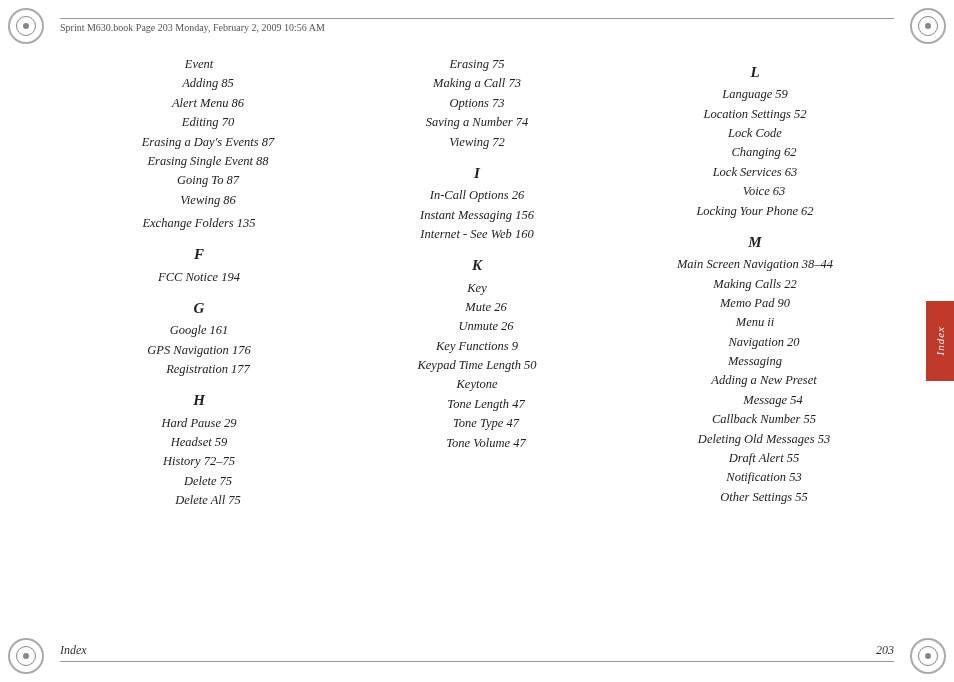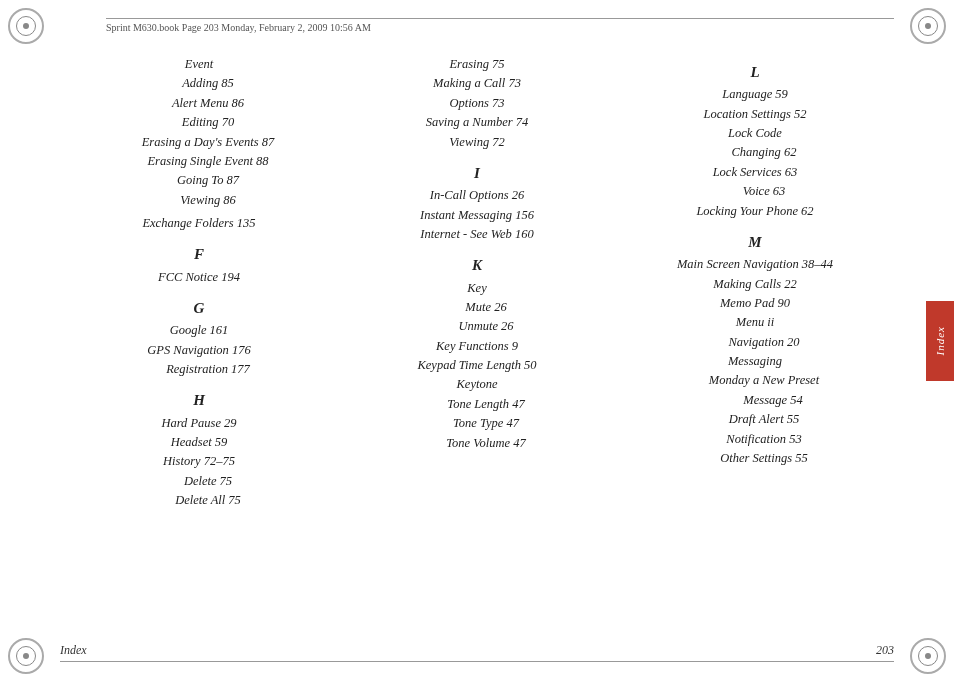--- a/index.html
+++ b/index.html
@@ -27,21 +27,20 @@
       position: absolute;
       top: 18px;
       left: 60px;
       right: 60px;
       font-size: 10px;
       color: #555;
       border-top: 1px solid #999;
       padding-top: 3px;
       display: flex;
       justify-content: space-between;
-      margin-left: 46px;
     }
 
     
     .corner {
       position: absolute;
       width: 36px;
       height: 36px;
       border-radius: 50%;
       border: 2px solid #aaa;
       display: flex;
@@ -249,22 +248,24 @@
         <div class="entry-l2">Voice 63</div>
         <div class="entry-l1">Locking Your Phone 62</div>
         <div style="height: 4px;"></div>
         <div class="section-letter">M</div>
         <div class="entry-l1">Main Screen Navigation 38–44</div>
         <div class="entry-l1">Making Calls 22</div>
         <div class="entry-l1">Memo Pad 90</div>
         <div class="entry-l1">Menu ii</div>
         <div class="entry-l2">Navigation 20</div>
         <div class="entry-l1">Messaging</div>
-        <div class="entry-l2">Monday a New Preset</div>
+        <div class="entry-l2">Adding a New Preset</div>
         <div class="entry-l3">Message 54</div>
+        <div class="entry-l2">Callback Number 55</div>
+        <div class="entry-l2">Deleting Old Messages 53</div>
         <div class="entry-l2">Draft Alert 55</div>
         <div class="entry-l2">Notification 53</div>
         <div class="entry-l2">Other Settings 55</div>
         <div style="height: 4px;"></div>
       </div>
 
   </div>
 
   <div class="footer">
     <span>Index</span>

